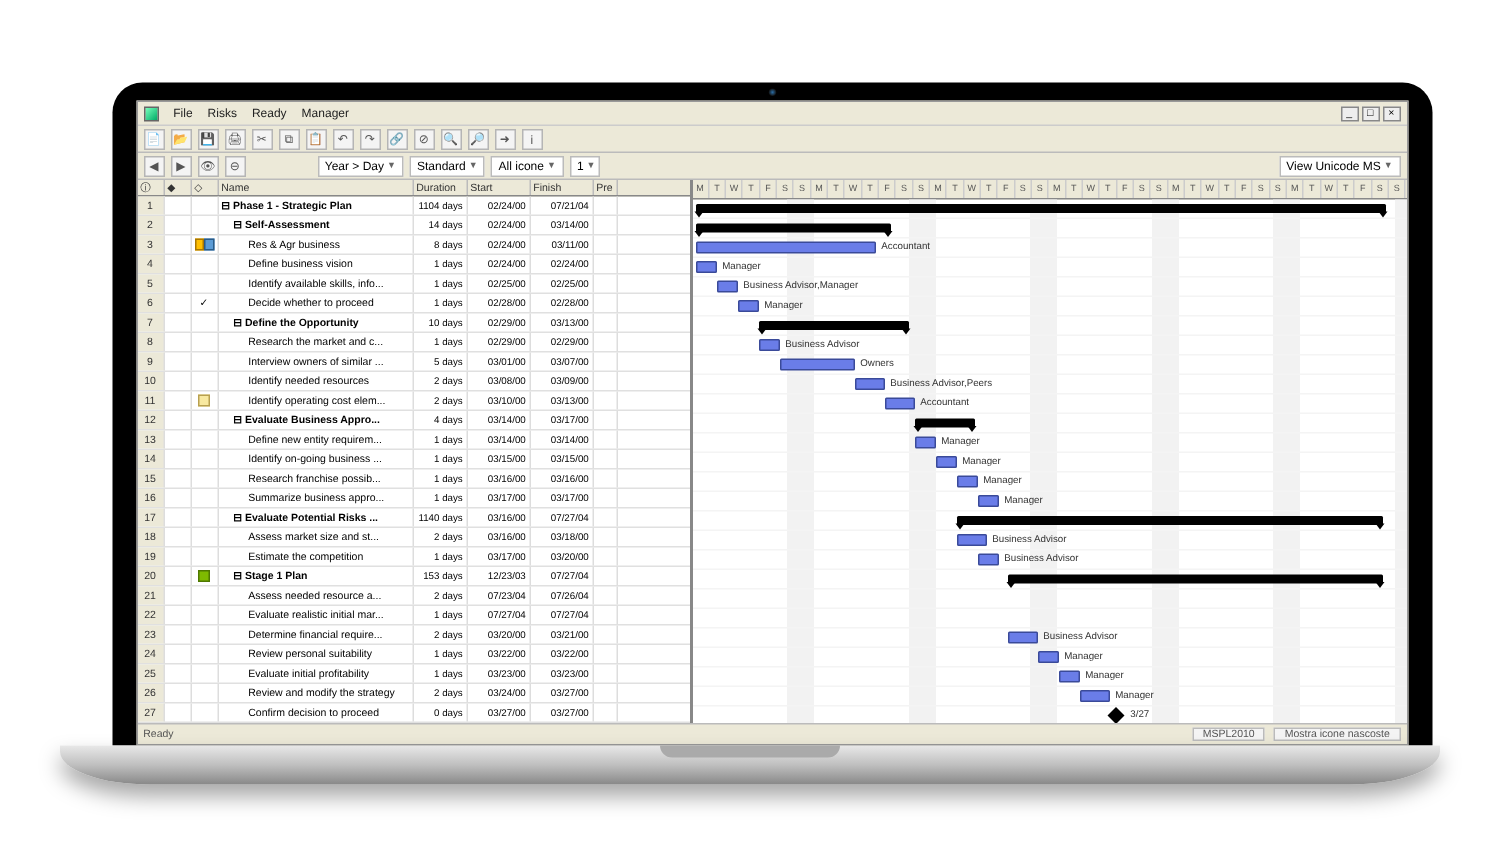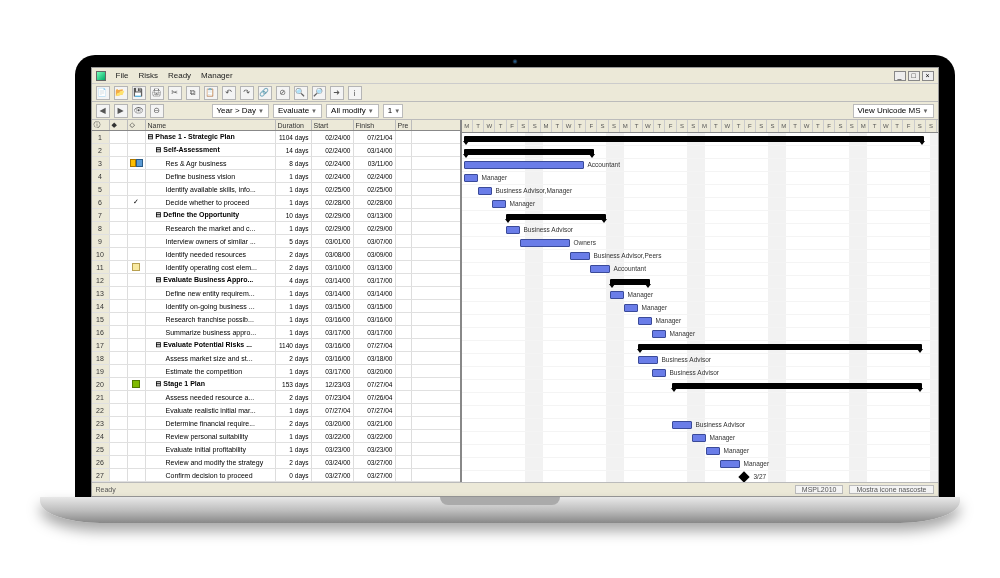--- a/index.html
+++ b/index.html
@@ -305,25 +305,25 @@
       <div class="tbtn">◀</div>
       <div class="tbtn">▶</div>
       <div class="tbtn">👁</div>
       <div class="tbtn">⊖</div>
       <div style="width:40px"></div>
       <div class="filter">
         <span>Year &gt; Day</span>
         <span class="dd">▼</span>
       </div>
       <div class="filter">
-        <span>Evaluate</span>
+        <span>Standard</span>
         <span class="dd">▼</span>
       </div>
       <div class="filter">
-        <span>All modify</span>
+        <span>All icone</span>
         <span class="dd">▼</span>
       </div>
       <div class="filter" style="width:20px">
         <span>1</span>
             <span class="dd">▼</span>
       </div>
       <div style="flex:1"></div>
       <div class="filter">
         <span>View Unicode MS</span>
         <span class="dd">▼</span>

